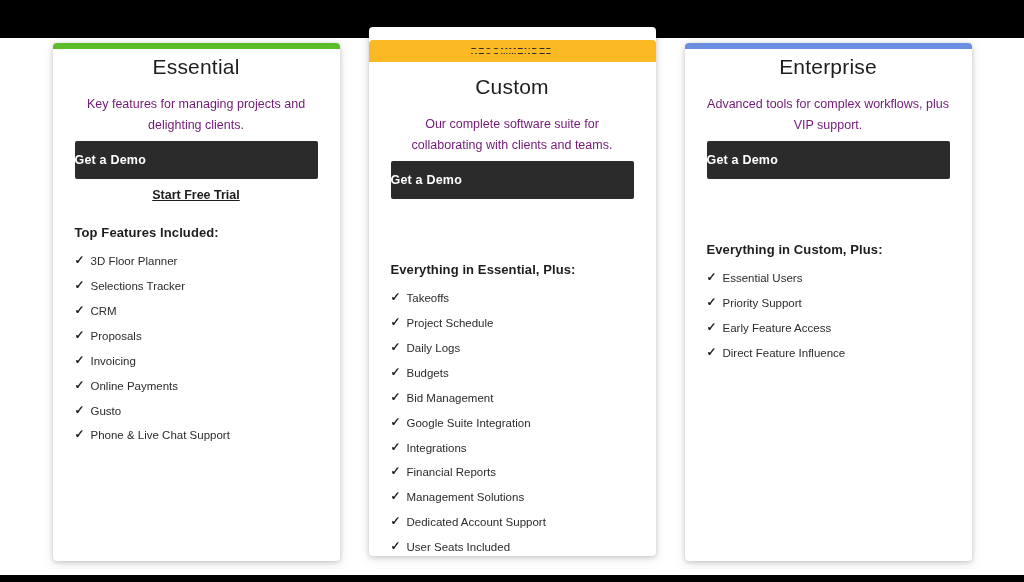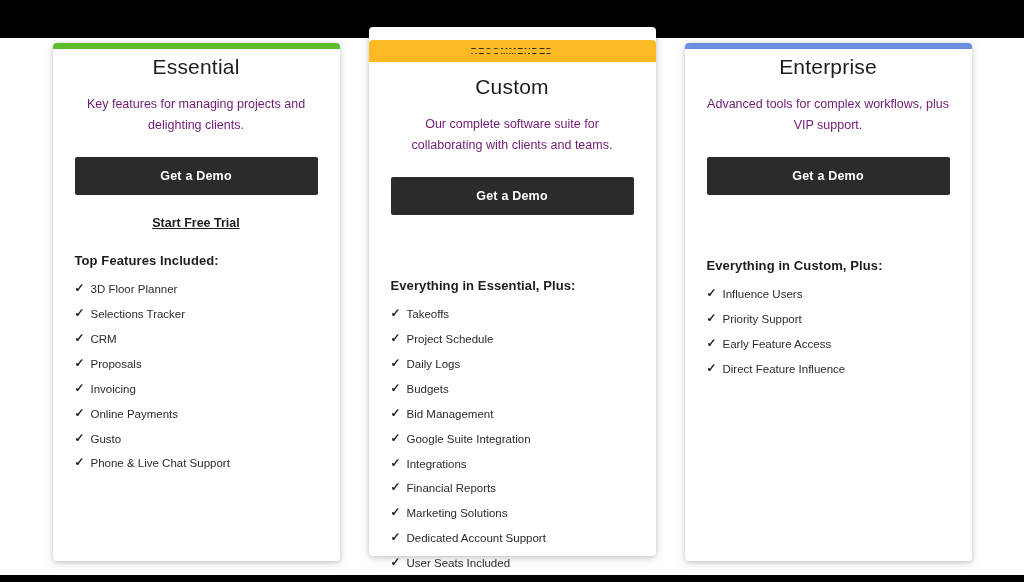--- a/index.html
+++ b/index.html
@@ -101,35 +101,35 @@
   .plan-desc {
     margin: 15px 0 0 0;
     text-align: center;
     font-size: 12.5px;
     line-height: 1.65;
     color: #701a75;
   }
   .cta {
     display: block;
     width: 100%;
-    margin-top: 22px;
+    margin-top: 6px;
     padding: 12px 0;
     background: #2b2b2b;
     color: #ffffff;
     border: none;
     border-radius: 2px;
     font-family: "Liberation Sans", sans-serif;
     font-size: 12.5px;
     font-weight: bold;
     letter-spacing: 0.2px;
     cursor: pointer;
-    text-align: center;
+    text-align: left;
   }
   .trial-wrap {
-    margin-top: 18px;
+    margin-top: 6px;
     text-align: center;
     height: 16px;
   }
   .trial-link {
     font-size: 12.5px;
     font-weight: bold;
     color: #1d1d1d;
     text-decoration: underline;
     cursor: pointer;
   }
@@ -261,21 +261,21 @@
           <li class="feature-item">
             <span class="check">✓</span>
             <span class="feature-label"><span class="label-hold dotted">Integrations</span></span>
           </li>
           <li class="feature-item">
             <span class="check">✓</span>
             <span class="feature-label"><span class="label-hold dotted">Financial Reports</span></span>
           </li>
           <li class="feature-item">
             <span class="check">✓</span>
-            <span class="feature-label"><span class="label-hold dotted">Marketing Solutions</span></span>
+            <span class="feature-label"><span class="label-hold dotted">Management Solutions</span></span>
           </li>
           <li class="feature-item">
             <span class="check">✓</span>
             <span class="feature-label"><span class="label-hold dotted">Dedicated Account Support</span></span>
           </li>
           <li class="feature-item">
             <span class="check">✓</span>
             <span class="feature-label"><span class="label-hold dotted">User Seats Included</span></span>
           </li>
         </ul>
@@ -285,21 +285,21 @@
     <div class="plan enterprise">
       <div class="top-bar" style="background:#6b8fe0"></div>
       <div class="plan-inner">
         <h2 class="plan-name">Enterprise</h2>
         <p class="plan-desc">Advanced tools for complex workflows, plus VIP support.</p>
         <button class="cta">Get a Demo</button>
         <div class="features-heading">Everything in Custom, Plus:</div>
         <ul class="feature-list">
           <li class="feature-item">
             <span class="check">✓</span>
-            <span class="feature-label"><span class="label-hold dotted">Influence Users</span></span>
+            <span class="feature-label"><span class="label-hold dotted">Essential Users</span></span>
           </li>
           <li class="feature-item">
             <span class="check">✓</span>
             <span class="feature-label"><span class="label-hold dotted">Priority Support</span></span>
           </li>
           <li class="feature-item">
             <span class="check">✓</span>
             <span class="feature-label"><span class="label-hold dotted">Early Feature Access</span></span>
           </li>
           <li class="feature-item">

